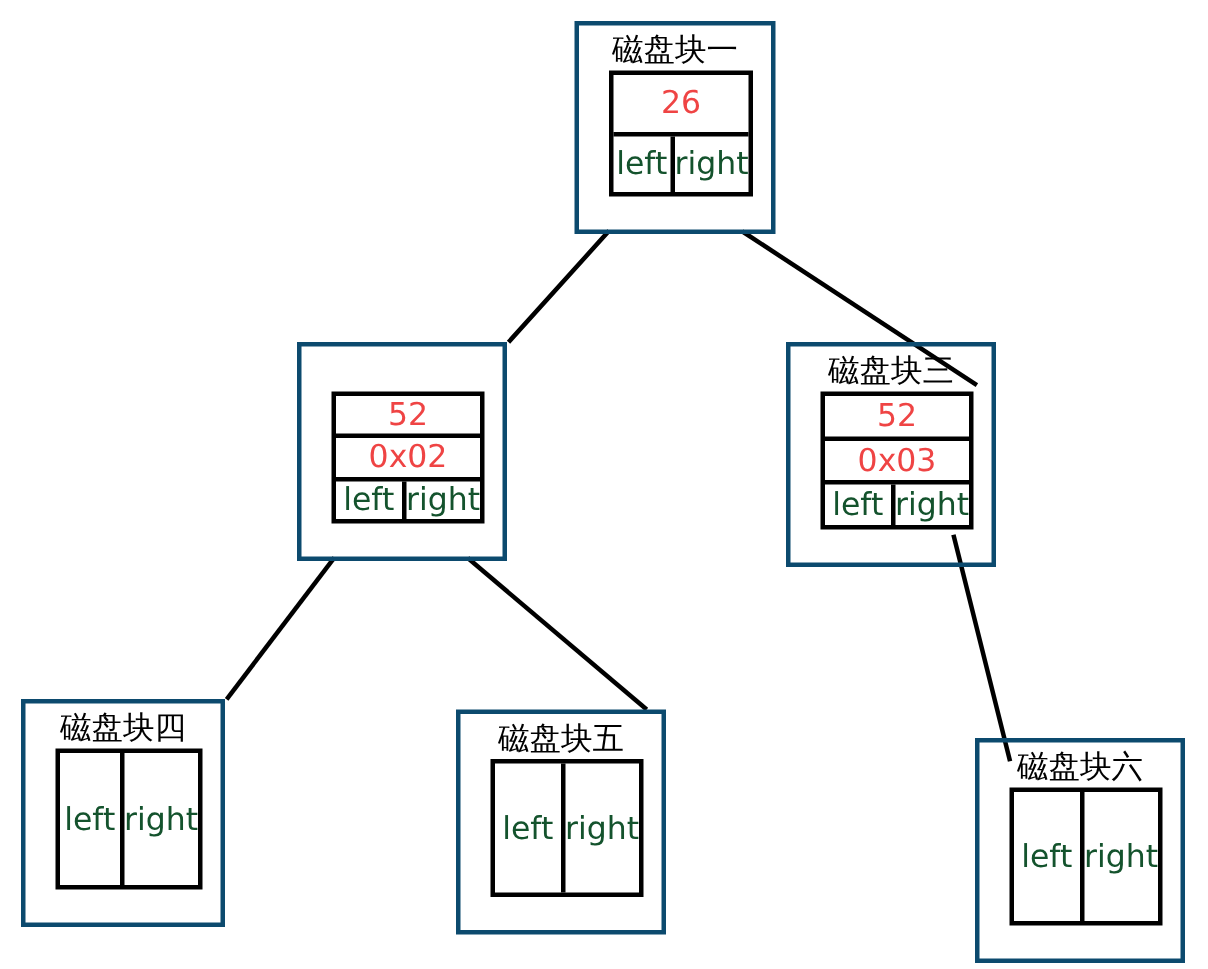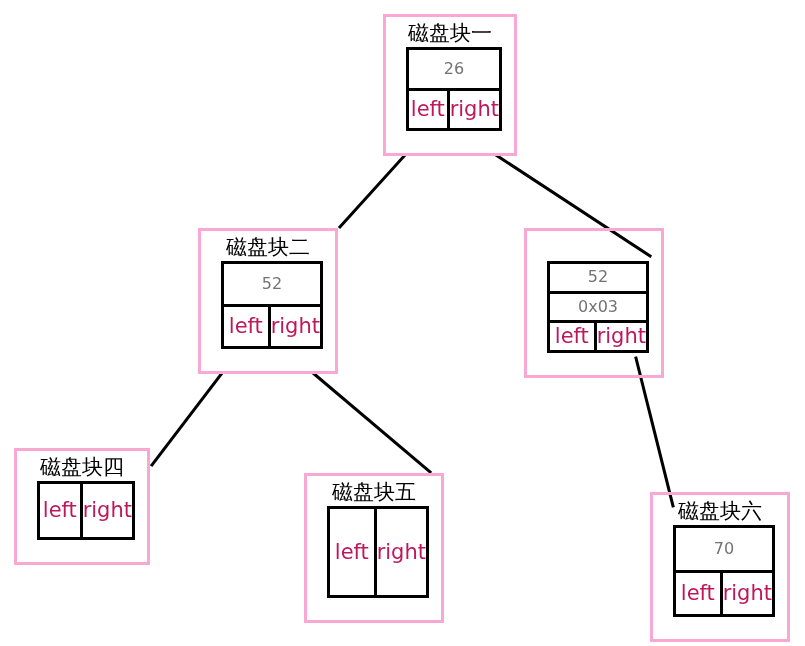--- a/index.html
+++ b/index.html
@@ -19,21 +19,21 @@
     position: absolute;
     left: 0;
     top: 0;
     width: 805px;
     height: 646px;
     pointer-events: none;
   }
   .node {
     position: absolute;
     box-sizing: border-box;
-    border: 3px solid #f9a8d4;
+    border: 3px solid #0c4a6e;
     background: transparent;
     padding-left: 47px;
   }
   .node-title {
     position: absolute;
     left: 0;
     right: 0;
     top: 2px;
     height: 28px;
     line-height: 28px;
@@ -59,22 +59,22 @@
     flex: 1 1 0;
     display: flex;
     align-items: center;
     min-height: 0;
   }
   .row-key, .row-addr {
     border-bottom: 3px solid #000000;
     justify-content: center;
   }
   .cell-text {
-    font-size: 16px;
-    color: #737373;
+    font-size: 21px;
+    color: #ef4444;
     text-align: center;
     width: 100%;
     line-height: 1;
   }
   .row-ptrs {
     display: flex;
     flex-direction: row;
   }
   .ptr {
     box-sizing: border-box;
@@ -82,21 +82,21 @@
     display: flex;
     align-items: center;
     justify-content: center;
     height: 100%;
   }
   .ptr-left {
     border-right: 3px solid #000000;
   }
   .ptr-text {
     font-size: 21px;
-    color: #be185d;
+    color: #14532d;
     line-height: 1;
   }
 </style>
 </head>
 <body>
 
 <div id="canvas">
 
   <svg id="edge-layer" viewBox="0 0 805 646" width="805" height="646" xmlns="http://www.w3.org/2000/svg">
       <line x1="405" y1="155" x2="340" y2="227" stroke="#000000" stroke-width="3" stroke-linecap="square"></line>
@@ -117,54 +117,57 @@
             <div class="ptr ptr-left">
               <span class="ptr-text">left</span>
             </div>
             <div class="ptr ptr-right">
               <span class="ptr-text">right</span>
             </div>
           </div>
         </div>
       </div>
       <div class="node" style="left: 198px; top: 228px; width: 140px; height: 146px;">
-        <div class="node-title">磁盘块二</div>
         <div class="node-table">
           <div class="row row-key">
             <div class="cell-text">52</div>
           </div>
+          <div class="row row-addr">
+            <div class="cell-text">0x02</div>
+          </div>
           <div class="row row-ptrs">
             <div class="ptr ptr-left">
               <span class="ptr-text">left</span>
             </div>
             <div class="ptr ptr-right">
               <span class="ptr-text">right</span>
             </div>
           </div>
         </div>
       </div>
       <div class="node" style="left: 524px; top: 228px; width: 140px; height: 150px;">
+        <div class="node-title">磁盘块三</div>
         <div class="node-table">
           <div class="row row-key">
             <div class="cell-text">52</div>
           </div>
           <div class="row row-addr">
             <div class="cell-text">0x03</div>
           </div>
           <div class="row row-ptrs">
             <div class="ptr ptr-left">
               <span class="ptr-text">left</span>
             </div>
             <div class="ptr ptr-right">
               <span class="ptr-text">right</span>
             </div>
           </div>
         </div>
       </div>
-      <div class="node" style="left: 14px; top: 448px; width: 136px; height: 117px;">
+      <div class="node" style="left: 14px; top: 466px; width: 136px; height: 152px;">
         <div class="node-title">磁盘块四</div>
         <div class="node-table">
           <div class="row row-ptrs">
             <div class="ptr ptr-left">
               <span class="ptr-text">left</span>
             </div>
             <div class="ptr ptr-right">
               <span class="ptr-text">right</span>
             </div>
           </div>
@@ -179,23 +182,20 @@
             </div>
             <div class="ptr ptr-right">
               <span class="ptr-text">right</span>
             </div>
           </div>
         </div>
       </div>
       <div class="node" style="left: 650px; top: 492px; width: 140px; height: 150px;">
         <div class="node-title">磁盘块六</div>
         <div class="node-table">
-          <div class="row row-key">
-            <div class="cell-text">70</div>
-          </div>
           <div class="row row-ptrs">
             <div class="ptr ptr-left">
               <span class="ptr-text">left</span>
             </div>
             <div class="ptr ptr-right">
               <span class="ptr-text">right</span>
             </div>
           </div>
         </div>
       </div>

